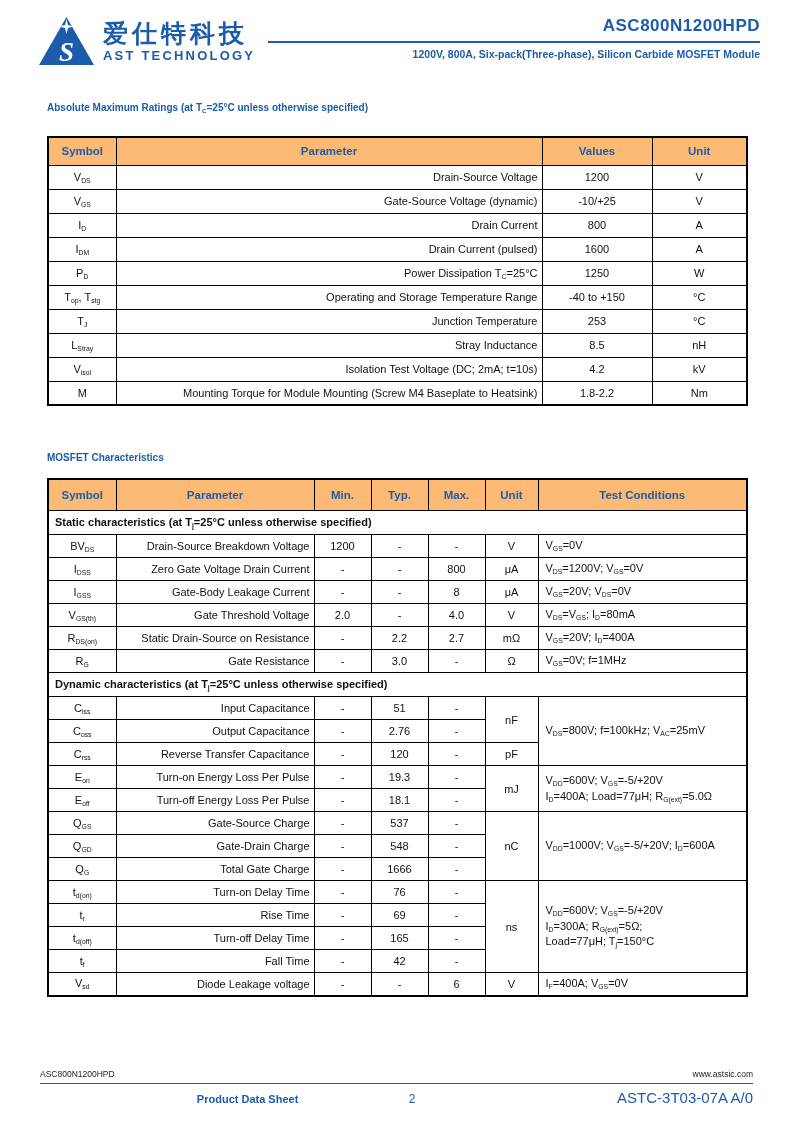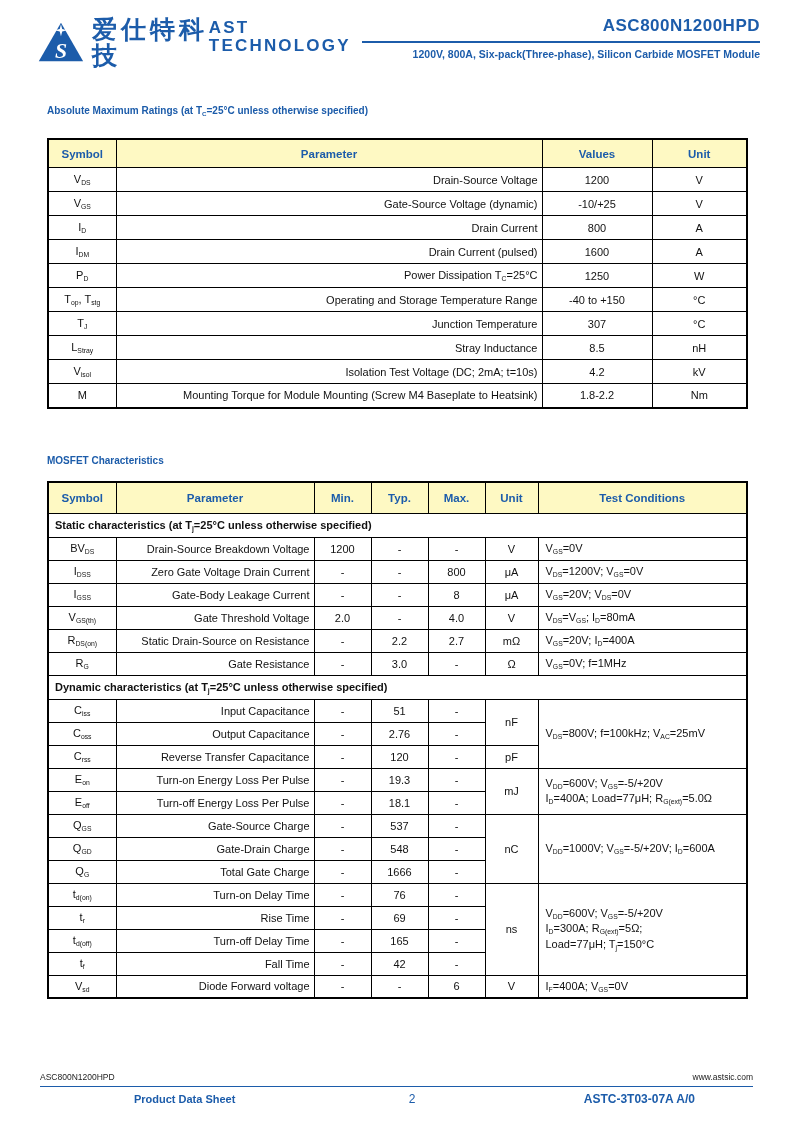--- a/index.html
+++ b/index.html
@@ -3,51 +3,51 @@
 <meta charset="utf-8">
 <style>
   html,body{margin:0;padding:0;background:#ffffff;}
   .page{
     position:relative;width:793px;height:1122px;background:#ffffff;overflow:hidden;
     font-family:"Liberation Sans", sans-serif;color:#111111;
   }
   
   .hdr{display:flex;justify-content:space-between;align-items:flex-start;margin:16px 33px 0 38px;}
   .logo{display:flex;align-items:center;gap:8px;}
-  .logo-text{display:flex;line-height:1.05;}
+  .logo-text{display:flex;flex-direction:column;line-height:1.05;}
   .logo-cn{font-size:25px;font-weight:bold;color:#1c5caa;letter-spacing:4px;}
-  .logo-en{font-size:17px;font-weight:bold;color:#1c5caa;letter-spacing:2.2px;margin-top:3px;}
+  .logo-en{font-size:13px;font-weight:bold;color:#1c5caa;letter-spacing:2.2px;margin-top:3px;}
   .hdr-right{width:492px;text-align:right;}
   .product-title{font-size:17px;font-weight:bold;color:#1c5caa;letter-spacing:.5px;padding-bottom:5px;}
   .hdr-rule{border-top:2px solid #1c5caa;}
   .product-subtitle{font-size:10.5px;font-weight:bold;color:#1c5caa;padding-top:5px;}
   
   .sec1{margin:36px 47px 0 47px;}
   .sec2{margin:46px 47px 0 47px;}
   h2{margin:0 0 22px 0;font-size:10px;font-weight:bold;color:#1c5caa;}
   .sec2 h2{margin-bottom:15px;}
   sub{font-size:0.62em;vertical-align:-0.25em;letter-spacing:0;}
   
   table{border-collapse:collapse;width:699px;table-layout:fixed;border:2px solid #000;}
-  th{background:#fef9c3;color:#1c5caa;font-weight:bold;font-size:11.5px;border:1px solid #000;height:27px;padding:0 4px;}
+  th{background:#fdba74;color:#1c5caa;font-weight:bold;font-size:11.5px;border:1px solid #000;height:27px;padding:0 4px;}
   td{border:1px solid #000;font-size:11px;color:#111;text-align:center;padding:1px 4px;height:23px;box-sizing:border-box;}
   td.left{text-align:right;padding-left:24px;}
   tr.section-row td{font-weight:bold;text-align:left;padding-left:6px;height:24px;}
   .mc th{height:30px;}
   .mc td.cond{text-align:left;padding-left:7px;line-height:1.4;}
   .amr td{height:24px;}
   
   .footer{position:absolute;left:40px;right:40px;bottom:16px;}
   .footer-top{display:flex;justify-content:space-between;font-size:8.5px;color:#222;padding-bottom:4px;}
   .footer-rule{border-top:1.5px solid #1c5caa;}
   .footer-bottom{display:flex;align-items:baseline;padding-top:5px;}
   .footer-bottom > span{flex:1;}
-  .f-left{font-size:11px;font-weight:bold;color:#1c5caa;text-align:center;padding-left:31px;}
+  .f-left{font-size:11px;font-weight:bold;color:#1c5caa;text-align:right;padding-left:31px;}
   .f-page{font-size:12px;color:#1c5caa;text-align:center;}
-  .f-right{font-size:12px;font-weight:bold;color:#1c5caa;text-align:center;}
+  .f-right{font-size:15px;font-weight:normal;color:#1c5caa;text-align:right;}
 </style>
 </head>
 <body>
 
 <div class="page">
 
   <div class="hdr">
     <div class="logo">
       <svg width="57" height="50" viewBox="0 0 57 50">
         <polygon points="28.5,1 56,49 1,49" fill="#1c5caa"></polygon>
@@ -116,21 +116,21 @@
           </tr>
         <tr>
             <td>T<sub>op</sub>, T<sub>stg</sub></td>
             <td class="left">Operating and Storage Temperature Range</td>
             <td>-40 to +150</td>
             <td>°C</td>
           </tr>
         <tr>
             <td>T<sub>J</sub></td>
             <td class="left">Junction Temperature</td>
-            <td>307</td>
+            <td>253</td>
             <td>°C</td>
           </tr>
         <tr>
             <td>L<sub>Stray</sub></td>
             <td class="left">Stray Inductance</td>
             <td>8.5</td>
             <td>nH</td>
           </tr>
         <tr>
             <td>V<sub>isol</sub></td>
@@ -327,21 +327,21 @@
         <tr>
             <td>t<sub>f</sub></td>
             <td class="left">Fall Time</td>
             <td>-</td>
             <td>42</td>
             <td>-</td>
           </tr>
 
         <tr>
             <td>V<sub>sd</sub></td>
-            <td class="left">Diode Forward voltage</td>
+            <td class="left">Diode Leakage voltage</td>
             <td>-</td>
             <td>-</td>
             <td>6</td>
             <td>V</td>
             <td class="cond">I<sub>F</sub>=400A; V<sub>GS</sub>=0V</td>
           </tr>
       </tbody>
     </table>
   </div>
 

